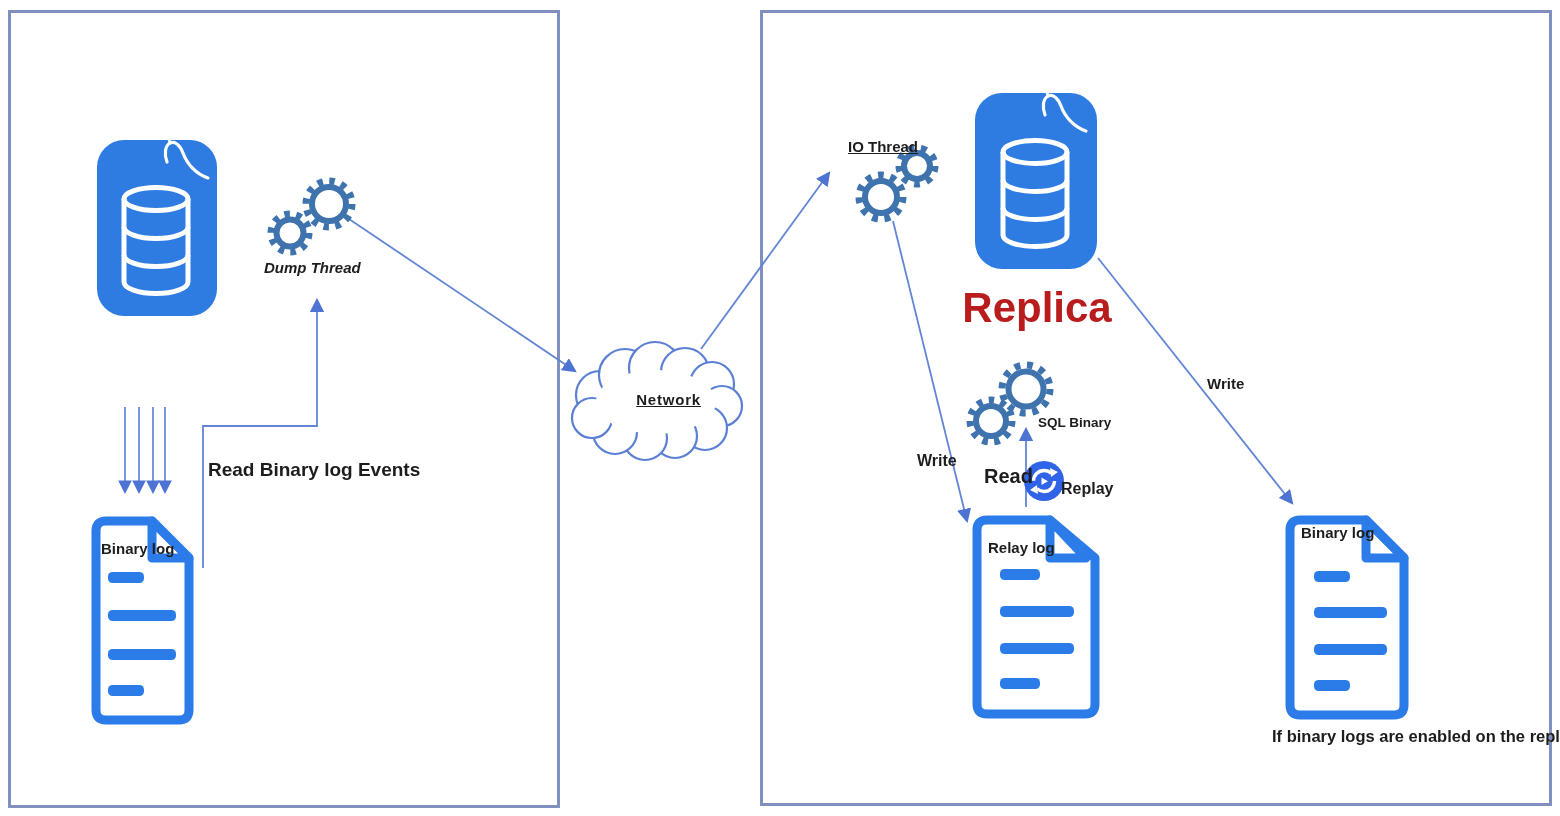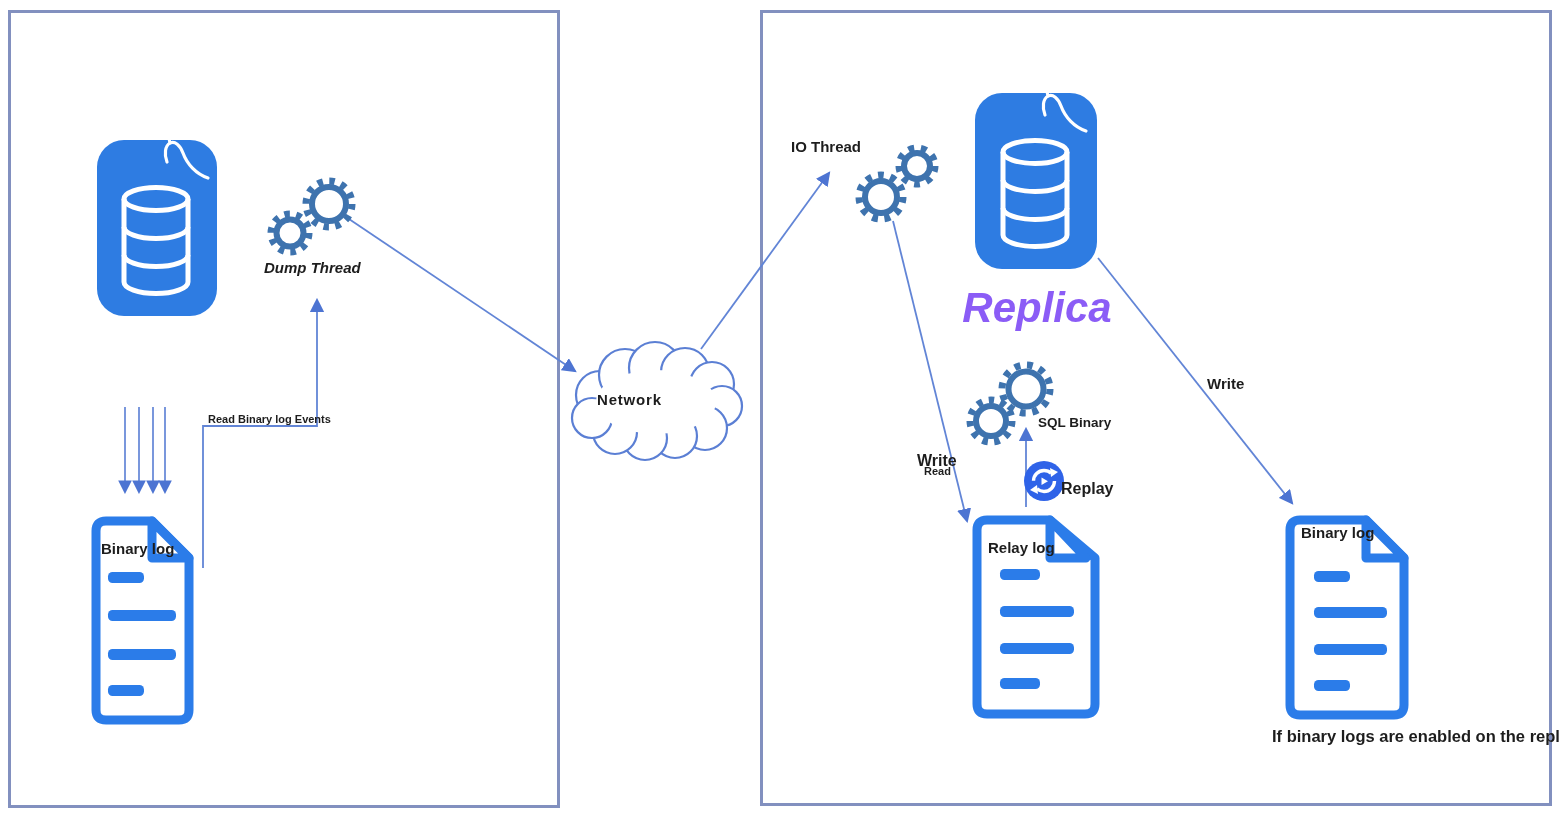--- a/index.html
+++ b/index.html
@@ -8,21 +8,21 @@
     --replay-blue:#2f63e8; --text:#1d1d1d; --cloud-stroke:#5b7fd4;
   }
   html,body{margin:0;padding:0;background:#fff;}
   .canvas{position:relative;width:1560px;height:816px;background:#fff;overflow:hidden;
           font-family:"Liberation Sans",sans-serif;color:var(--text);}
   .panel{position:absolute;border:3px solid var(--panel-border);background:transparent;}
   #source-box{left:8px;top:10px;width:546px;height:792px;}
   #replica-box{left:760px;top:10px;width:786px;height:790px;}
   svg.layer{position:absolute;left:0;top:0;pointer-events:none;}
   .lbl{position:absolute;font-weight:600;white-space:nowrap;line-height:1.1;}
-  .title{font-size:43px;letter-spacing:0;color:#8b5cf6;text-align:center;font-style:italic;}
+  .title{font-size:43px;letter-spacing:0;color:#b91c1c;text-align:center;}
   .small{font-size:15px;}
 </style>
 </head>
 <body>
 
 <div class="canvas">
 
   <div class="panel" id="source-box"></div>
   <div class="panel" id="replica-box"></div>
 
@@ -148,28 +148,28 @@
     <g>
       <circle cx="1044" cy="481" r="20" fill="var(--replay-blue)"></circle>
       <circle cx="1044" cy="481" r="10.5" fill="none" stroke="#fff" stroke-width="3.4" stroke-dasharray="24 9"></circle>
       <polygon points="1050,468 1058,472 1051,477" fill="#fff"></polygon>
       <polygon points="1038,494 1030,490 1037,485" fill="#fff"></polygon>
       <polygon points="1041.5,477.5 1041.5,485 1048,481.2" fill="#fff"></polygon>
     </g>
   </svg>
 
   <div class="lbl small" style="left:264px;top:260px;font-style:italic;">Dump Thread</div>
-  <div class="lbl" style="left:208px;top:413px;font-size:11px;">Read Binary log Events</div>
+  <div class="lbl" style="left:208px;top:460px;font-size:19px;">Read Binary log Events</div>
   <div class="lbl small" style="left:101px;top:541px;">Binary log</div>
 
-  <div class="lbl small" style="left:597px;top:392px;width:104px;text-align:left;letter-spacing:0.8px;">Network</div>
+  <div class="lbl small" style="left:597px;top:392px;width:104px;text-align:right;letter-spacing:0.8px;text-decoration:underline;">Network</div>
 
-  <div class="lbl small" style="left:791px;top:139px;">IO Thread</div>
+  <div class="lbl small" style="left:848px;top:139px;text-decoration:underline;">IO Thread</div>
   <div class="lbl title" style="left:958px;top:285px;width:158px;font-size:42px;">Replica</div>
   <div class="lbl" style="left:1038px;top:416px;font-size:13.5px;">SQL Binary</div>
   <div class="lbl" style="left:917px;top:452px;font-size:16px;">Write</div>
-  <div class="lbl" style="left:924px;top:465px;font-size:11px;">Read</div>
+  <div class="lbl" style="left:984px;top:465px;font-size:20px;">Read</div>
   <div class="lbl" style="left:1061px;top:480px;font-size:16px;">Replay</div>
   <div class="lbl small" style="left:1207px;top:376px;">Write</div>
   <div class="lbl small" style="left:988px;top:527px;margin-top:13px;">Relay log</div>
   <div class="lbl small" style="left:1301px;top:525px;">Binary log</div>
   <div class="lbl" style="left:1272px;top:727px;width:256px;text-align:center;font-size:16.5px;">If binary logs are enabled on the replica</div>
 </div>
 
 </body></html>

